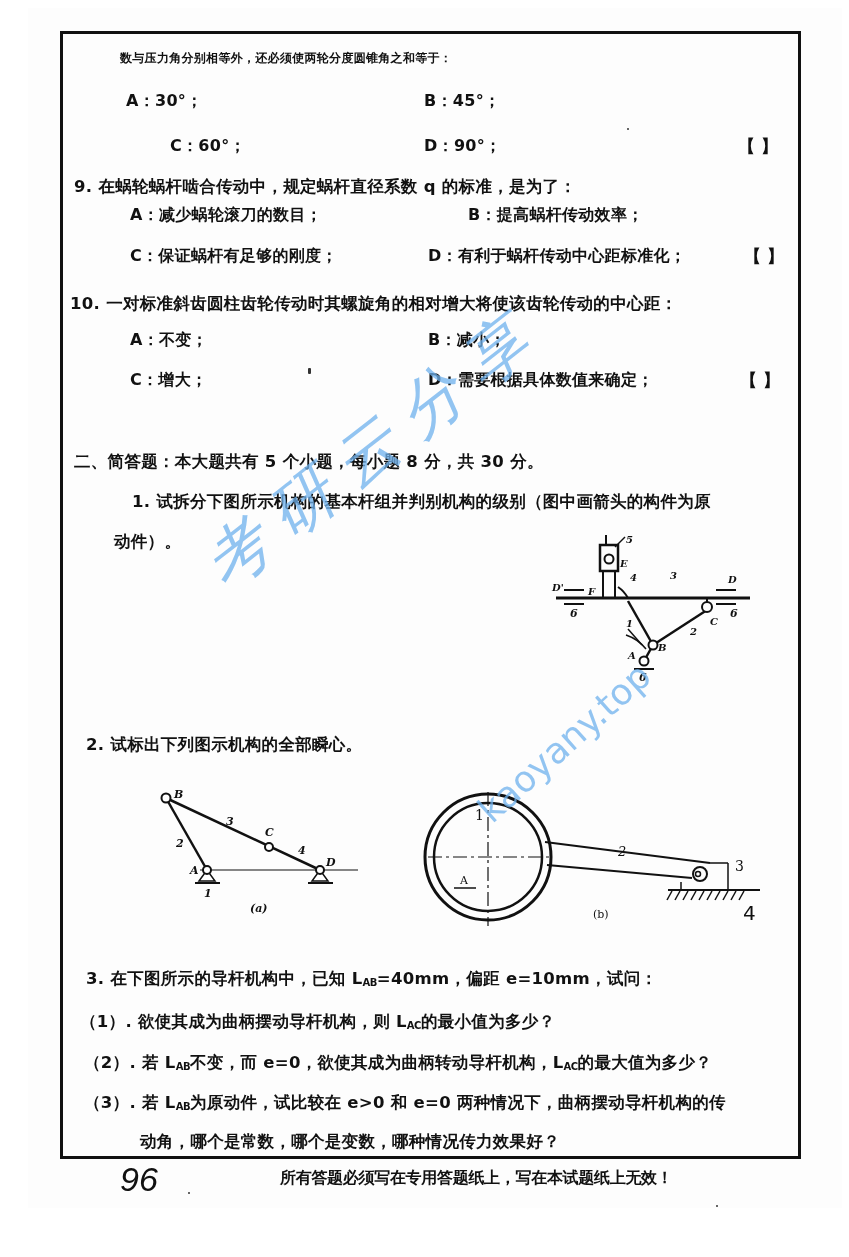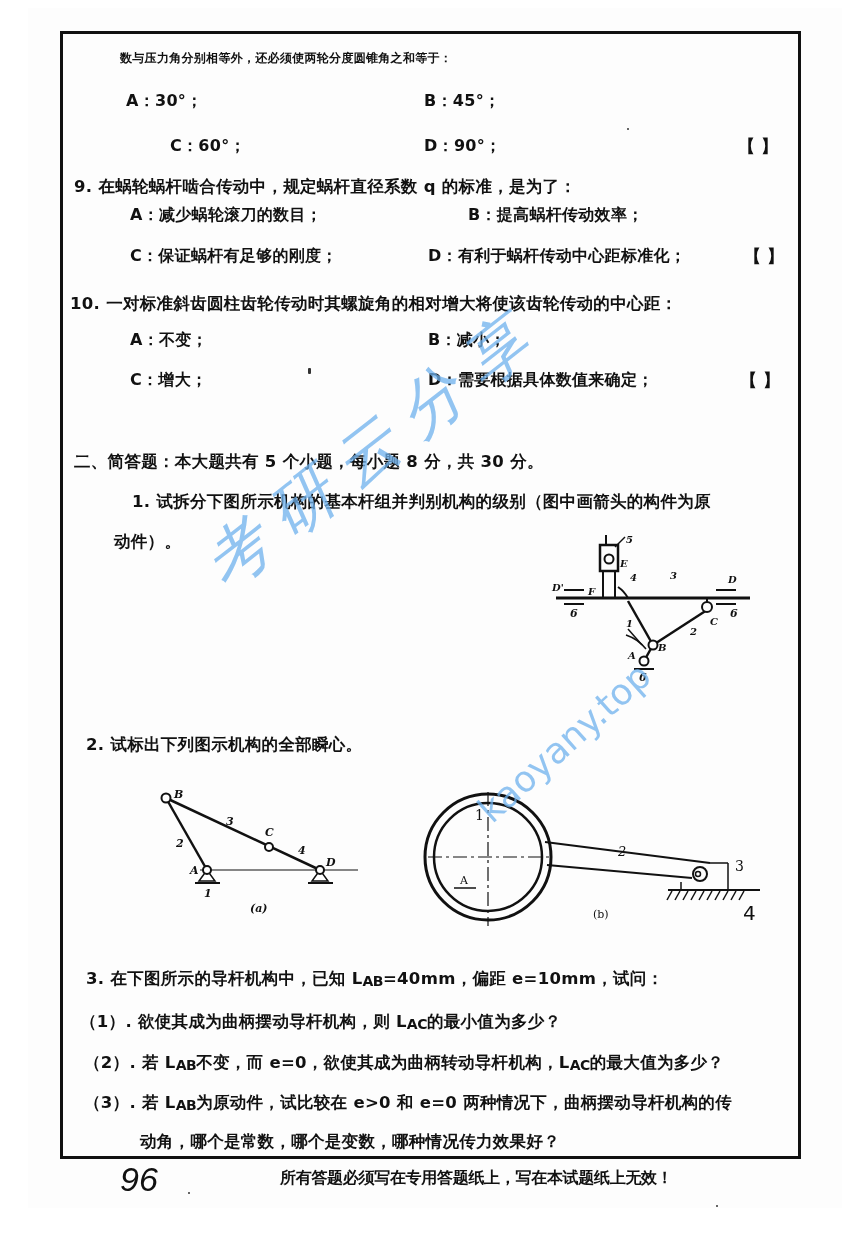--- a/index.html
+++ b/index.html
@@ -4,21 +4,21 @@
 <style>
   html, body { margin:0; padding:0; background:#ffffff; }
   body { width:849px; height:1257px; position:relative; overflow:hidden;
          font-family:"DejaVu Sans", "Liberation Sans", sans-serif; color:#111; }
   .scan { position:absolute; left:28px; top:8px; width:814px; height:1200px; background:#fdfdfd; }
   .frame { position:absolute; left:60px; top:31px; width:741px; height:1128px;
            border:3px solid #111; border-top-width:3px; box-sizing:border-box; }
   .t { position:absolute; white-space:nowrap; font-weight:bold; font-size:16.5px; letter-spacing:0.3px; }
   .opt { font-size:16px; }
   .bracket { position:absolute; font-weight:bold; font-size:17px; white-space:nowrap; }
-  sub.s { font-size:14px; vertical-align:-2px; letter-spacing:-0.5px; }
+  sub.s { font-size:10px; vertical-align:-2px; letter-spacing:-0.5px; }
   .fig { position:absolute; }
   .fig svg { overflow:visible; }
   .lbl { font-family:"DejaVu Serif", serif; font-style:italic; font-weight:bold; }
   .wm { position:absolute; color:#6fb2ee; opacity:0.75; pointer-events:none; }
   .footer { position:absolute; font-weight:bold; font-size:16px; white-space:nowrap; letter-spacing:-0.3px; }
   .pagenum { position:absolute; font-family:Liberation Sans, sans-serif; font-style:italic; font-size:34px; }
   .speck { position:absolute; width:2px; height:2px; background:#333; border-radius:1px; }
 </style>
 </head>
 <body>

